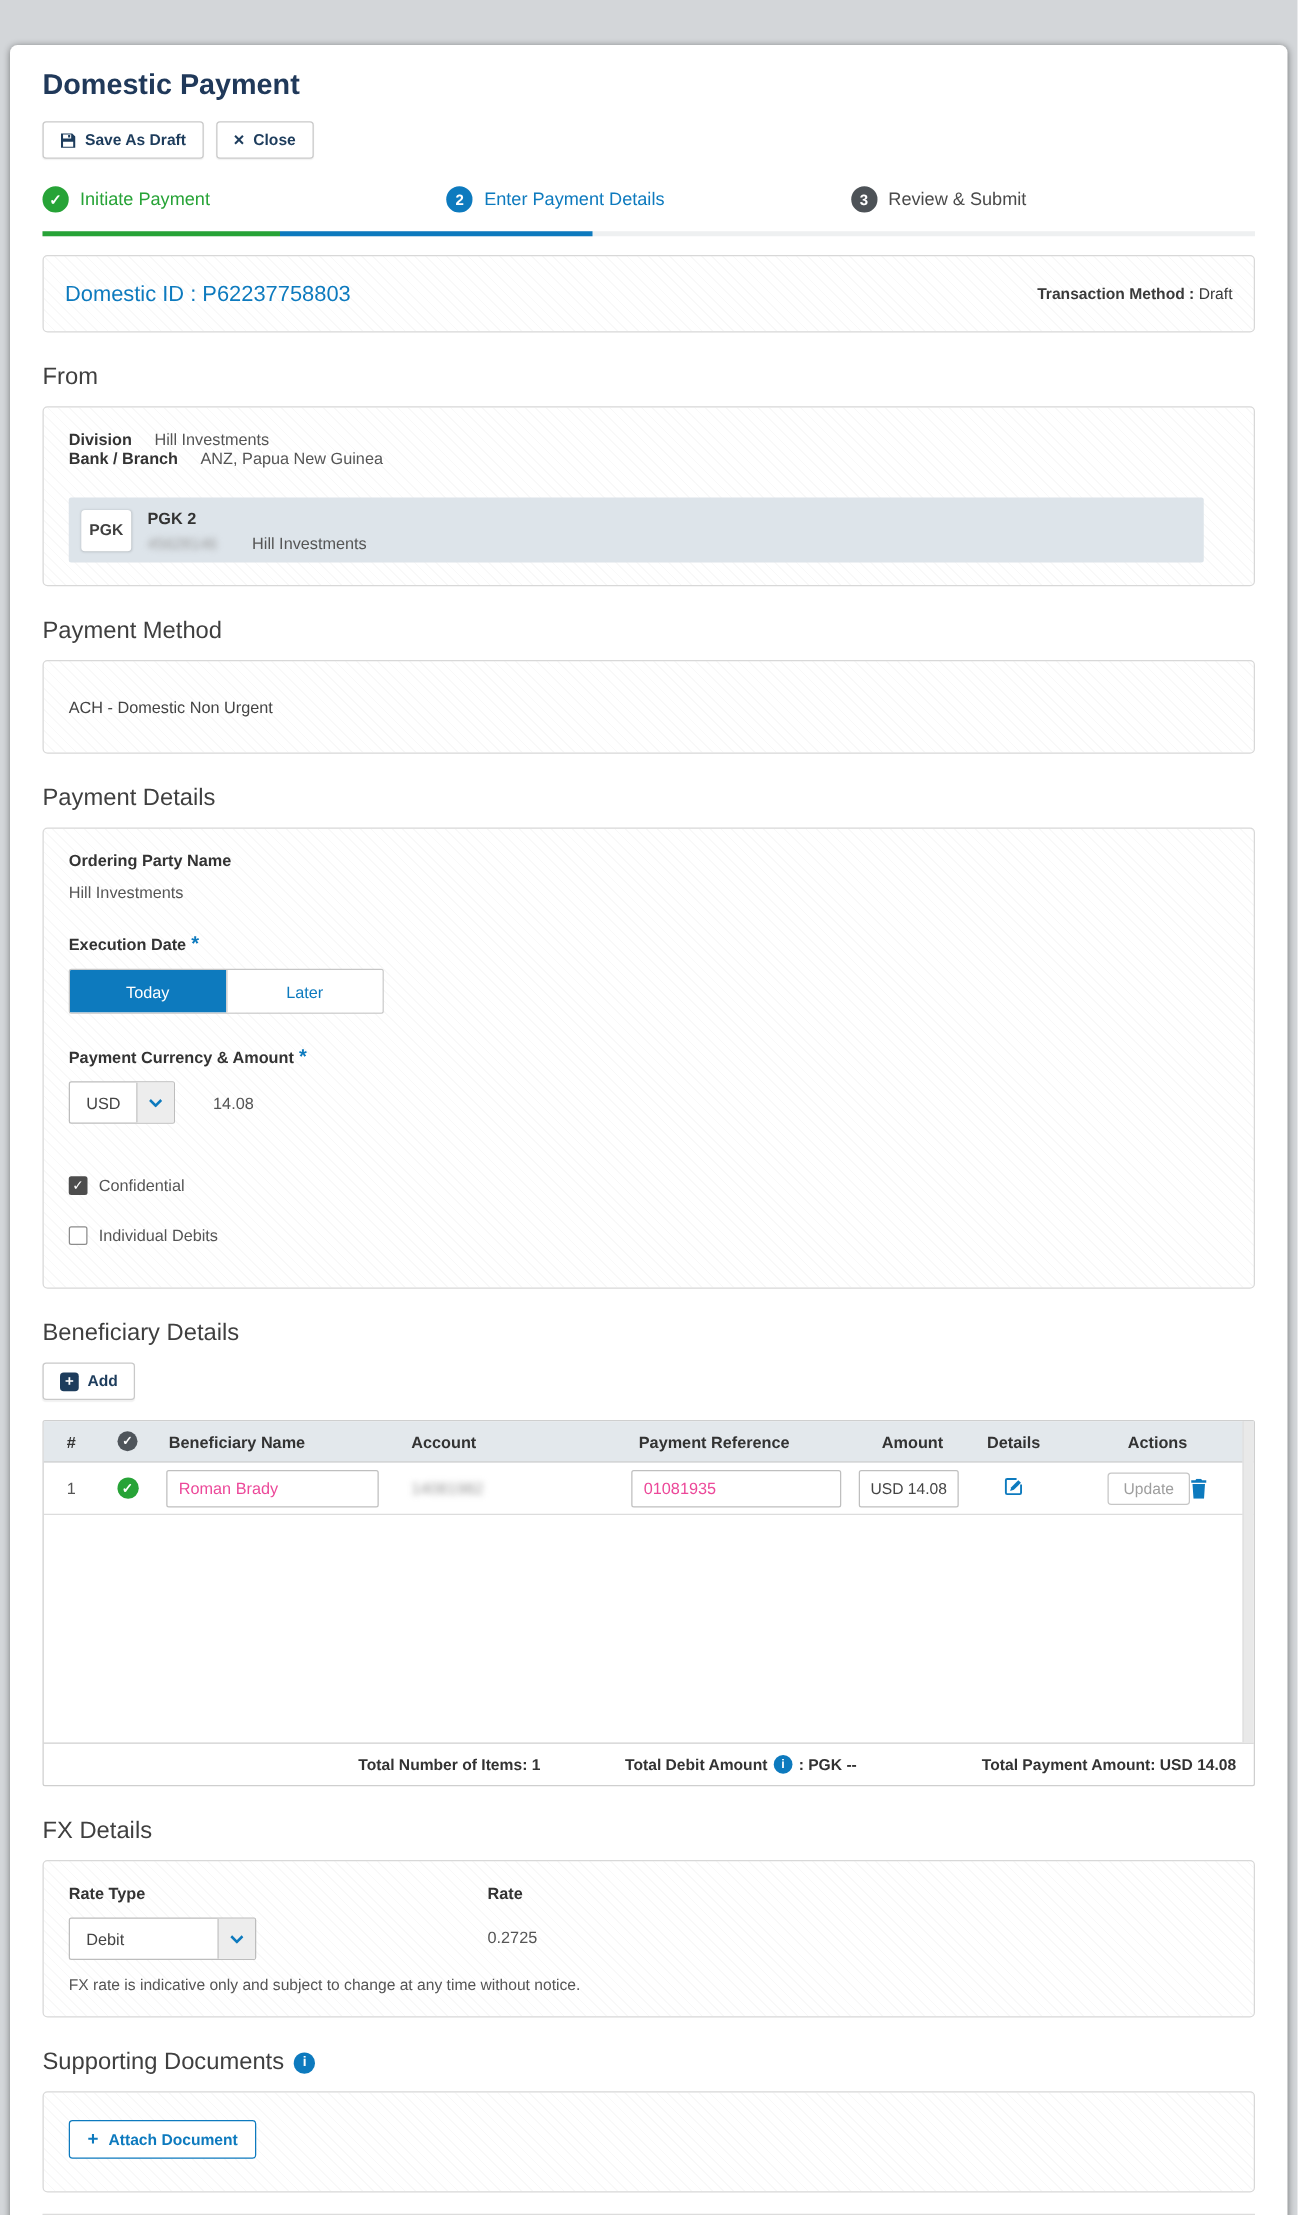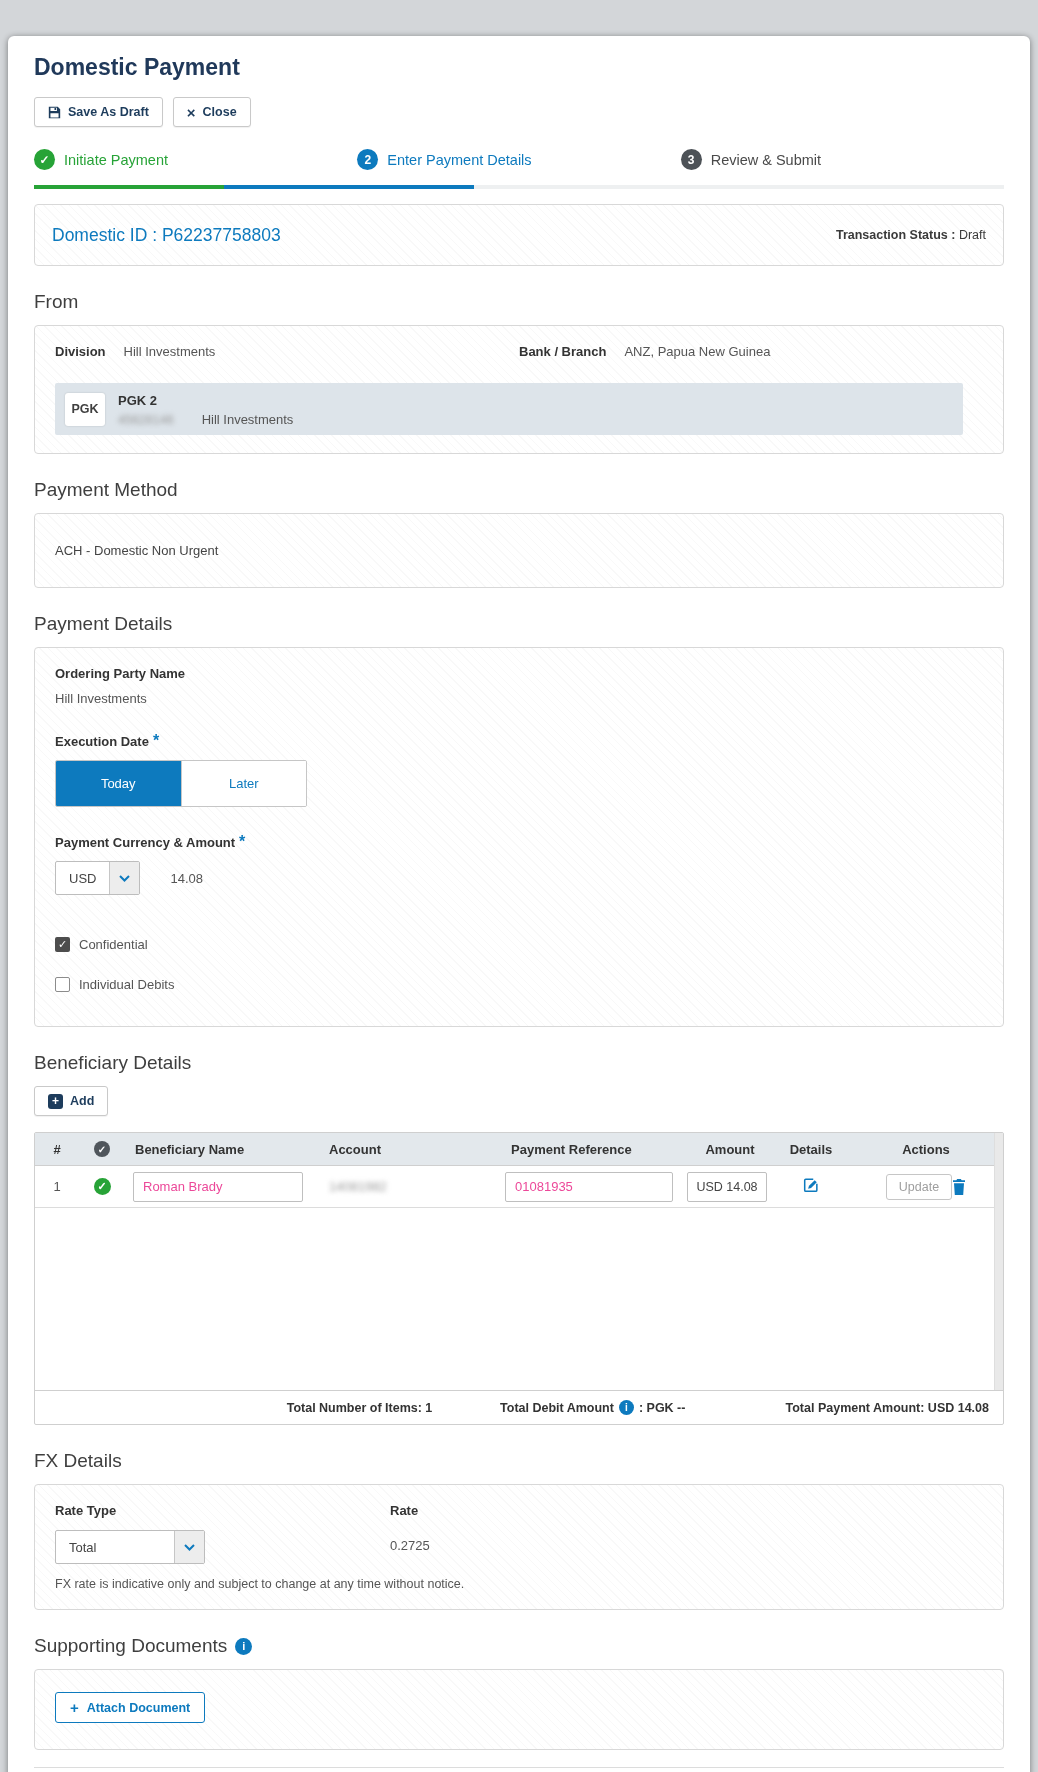--- a/index.html
+++ b/index.html
@@ -48,42 +48,42 @@
     margin-top:15px; border:1px solid #d8d8d8; border-radius:4px;
     height:62px; padding:0 17px; display:flex; align-items:center; justify-content:space-between;
   }
   .pid { color:#0d7abe; font-size:17.5px; }
   .status { font-size:12.5px; color:#3a3a3a; }
   .status .k { font-weight:bold; }
 
   .section-h { font-size:19px; font-weight:normal; color:#3f3f3f; margin:25px 0 12px; display:flex; align-items:center; gap:8px; }
   .panel { border:1px solid #d8d8d8; border-radius:4px; padding:18px 20px; }
 
-  .cols2 { display:grid; grid-template-columns:1fr 1fr; }
+  .cols2 { display:grid; grid-template-columns:1fr; }
   .kv { display:flex; gap:18px; font-size:13px; align-items:baseline; }
   .kv .k { font-weight:bold; color:#333; }
   .kv .v { color:#555; }
 
   .acct-strip { margin-top:24px; margin-right:20px; background:#dde4ea; border-radius:2px;
     display:flex; align-items:center; gap:13px; padding:8px 10px; }
   .acct-badge { width:40px; height:33px; background:#fff; border-radius:3px;
     display:flex; align-items:center; justify-content:center;
     font-weight:bold; font-size:12.5px; color:#3f3f3f; box-shadow:0 0 2px rgba(0,0,0,.18); }
   .acct-name { font-weight:bold; font-size:13px; color:#333; }
   .acct-sub { display:flex; gap:28px; font-size:12.5px; margin-top:3px; align-items:baseline; }
   .redacted { color:#9a9a9a; filter:blur(2.5px); }
   .acct-holder { color:#555; font-size:13px; }
 
   .pm-panel { padding:29px 20px; font-size:13px; color:#444; }
 
   .lbl { font-size:13px; font-weight:bold; color:#333; }
   .val { font-size:13px; color:#555; }
   .req { color:#0d7abe; font-weight:bold; margin-left:4px; }
 
-  .toggle { display:flex; width:252px; height:47px; border:1px solid #c6c6c6; border-radius:2px; overflow:hidden; margin-top:10px; }
+  .toggle { display:flex; width:252px; height:36px; border:1px solid #c6c6c6; border-radius:2px; overflow:hidden; margin-top:10px; }
   .opt { flex:1; display:flex; align-items:center; justify-content:center; font-size:13px; cursor:pointer; }
   .opt.sel { background:#0d7abe; color:#fff; }
   .opt.unsel { background:#fff; color:#0d7abe; border-left:1px solid #c6c6c6; }
 
   .select { display:inline-flex; height:34px; border:1px solid #bdbdbd; border-radius:2px; background:#fff; cursor:pointer; }
   .sval { display:flex; align-items:center; padding:0 13px; font-size:13px; color:#444; }
   .sarrow { width:30px; display:flex; align-items:center; justify-content:center; background:#ededed; border-left:1px solid #c6c6c6; }
 
   .curr-row { display:flex; align-items:center; gap:30px; margin-top:10px; }
   .cb-row { display:flex; align-items:center; gap:9px; margin-top:25px; font-size:13px; color:#555; cursor:pointer; }
@@ -172,21 +172,21 @@
     </div>
   </div>
   <div class="step-track">
     <div class="seg-done"></div>
     <div class="seg-current"></div>
   </div>
 
   <div class="idbar striped">
     <span class="pid">Domestic ID : P62237758803</span>
     <span class="status">
-      <span class="k">Transaction Status :</span>
+      <span class="k">Transaction Method :</span>
       <span>Draft</span>
     </span>
   </div>
 
   <div class="section-h">From</div>
   <div class="panel striped">
     <div class="cols2">
       <div class="kv">
         <span class="k">Division</span>
         <span class="v">Hill Investments</span>
@@ -318,21 +318,21 @@
       <span class="tf3">Total Payment Amount: USD 14.08</span>
     </div>
   </div>
 
   <div class="section-h">FX Details</div>
   <div class="panel striped">
     <div class="fx-grid">
       <div>
         <div class="lbl">Rate Type</div>
         <div class="select fx-lbl-gap" style="width:150px; justify-content:space-between;">
-          <span class="sval">Total</span>
+          <span class="sval">Debit</span>
           <span class="sarrow">
             <svg width="11" height="7" viewBox="0 0 11 7">
                 <path fill="none" stroke="#0d7abe" stroke-width="2" d="M1 1l4.5 4.5L10 1"></path>
               </svg>
           </span>
         </div>
       </div>
       <div>
         <div class="lbl">Rate</div>
         <div class="fx-val">0.2725</div>

